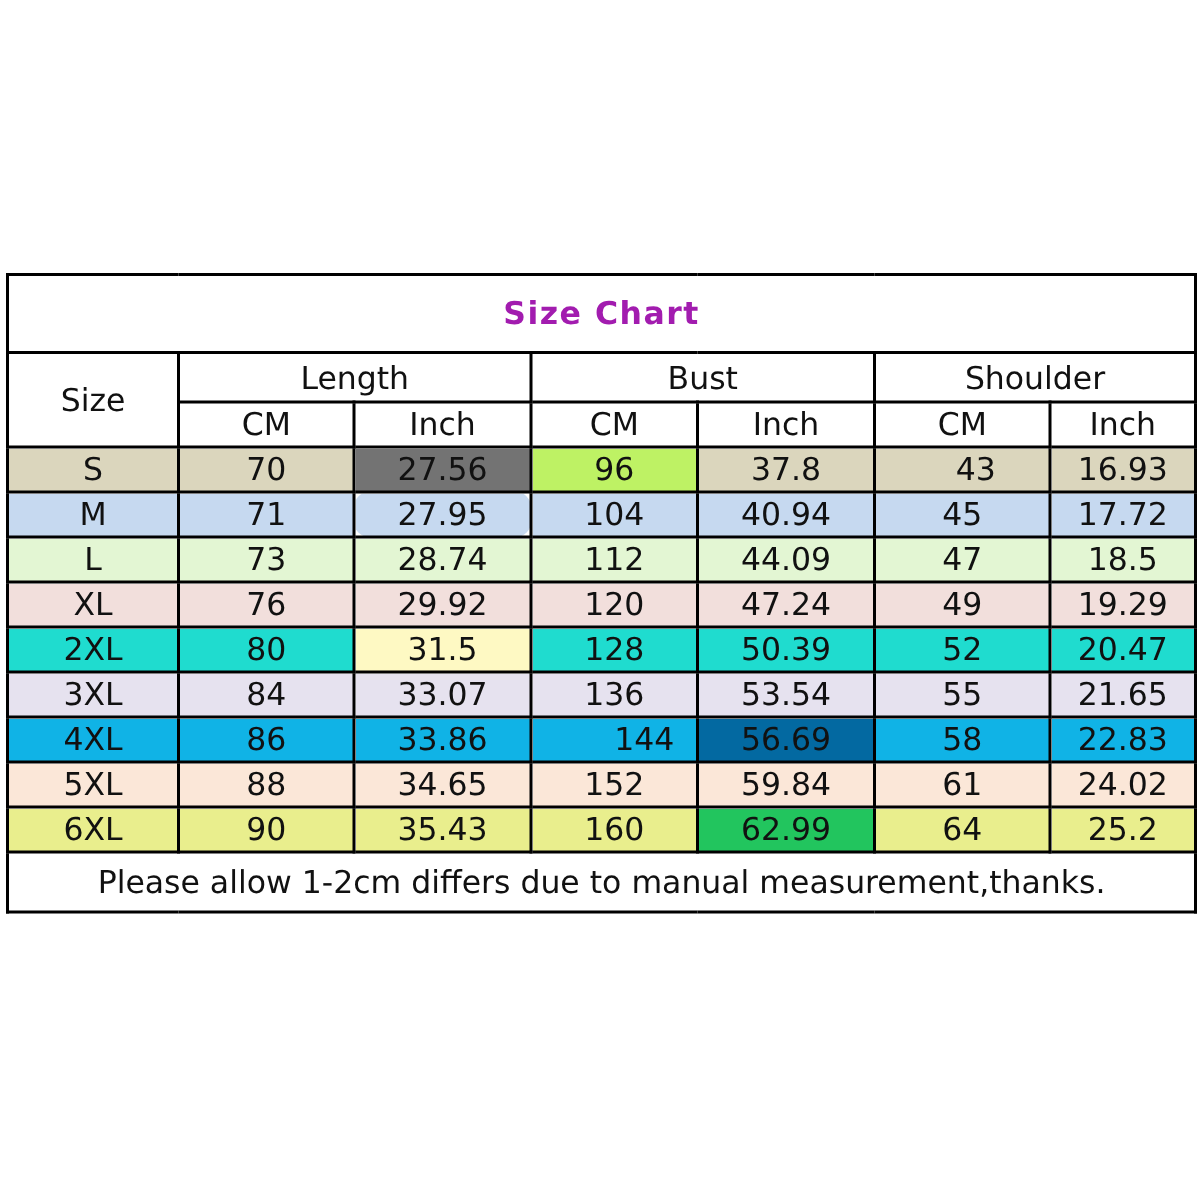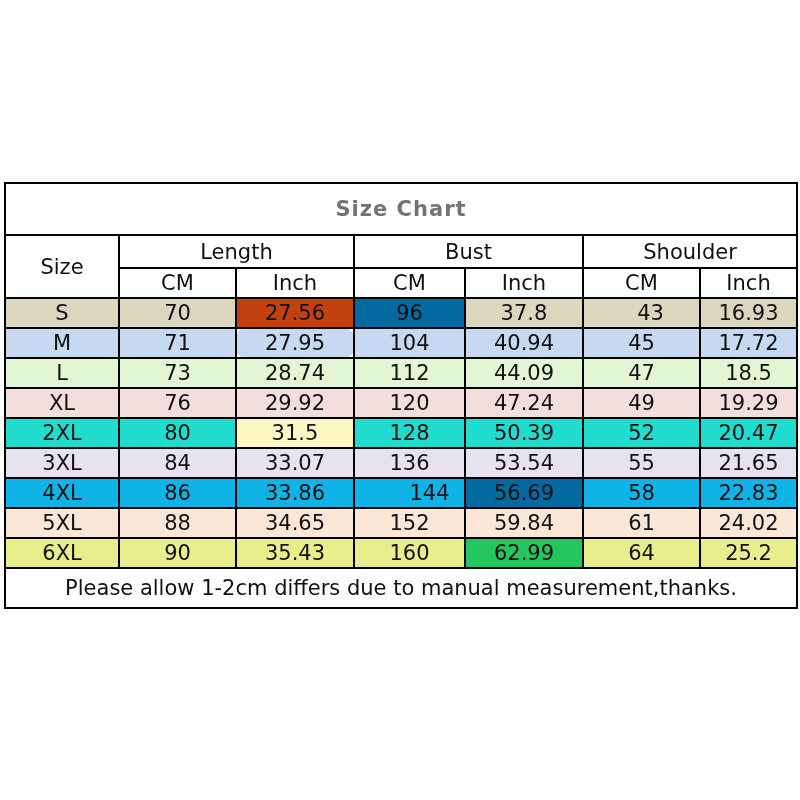--- a/index.html
+++ b/index.html
@@ -70,43 +70,43 @@
         <col style="width:114px">
         <col style="width:117px">
         <col style="width:118px">
         <col style="width:111px">
         <col style="width:118px">
         <col style="width:117px">
         <col style="width:97px">
       </colgroup>
       <tbody>
         <tr>
-          <td class="title-cell" colspan="7" style="color: #737373;">Size Chart</td>
+          <td class="title-cell" colspan="7" style="color: #a21caf;">Size Chart</td>
         </tr>
         <tr>
           <td class="size-head-cell" rowspan="2">Size</td>
           <td class="group-cell" colspan="2">Length</td>
           <td class="group-cell" colspan="2">Bust</td>
           <td class="group-cell" colspan="2">Shoulder</td>
         </tr>
         <tr>
           <td class="sub-cell">CM</td>
           <td class="sub-cell">Inch</td>
           <td class="sub-cell">CM</td>
           <td class="sub-cell">Inch</td>
           <td class="sub-cell">CM</td>
           <td class="sub-cell">Inch</td>
         </tr>
       </tbody>
       <tbody>
           <tr class="data-row">
             <td style="background: rgb(219, 214, 189);">S</td>
             <td style="background: rgb(219, 214, 189);">70</td>
-            <td style="background: #c2410c;">27.56</td>
-            <td style="background: #0369a1;">96</td>
+            <td style="background: #737373;">27.56</td>
+            <td style="background: #bef264;">96</td>
             <td style="background: rgb(219, 214, 189);">37.8</td>
             <td style="background: rgb(219, 214, 189); padding-left: 18px;">43</td>
             <td style="background: rgb(219, 214, 189);">16.93</td>
           </tr>
           <tr class="data-row">
             <td style="background: rgb(198, 217, 240);">M</td>
             <td style="background: rgb(198, 217, 240);">71</td>
             <td style="background: rgb(198, 217, 240); border-radius: 10px;">27.95</td>
             <td style="background: rgb(198, 217, 240);">104</td>
             <td style="background: rgb(198, 217, 240);">40.94</td>

